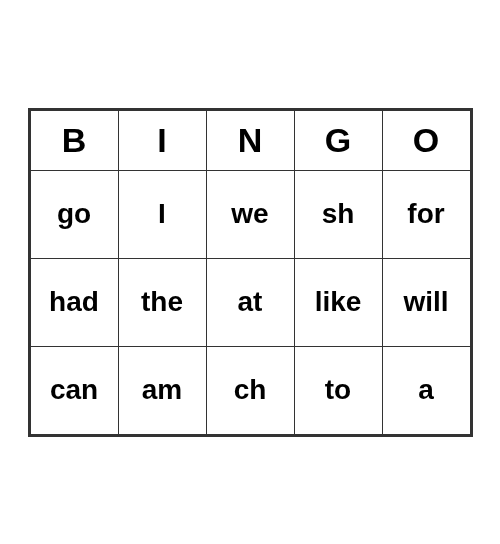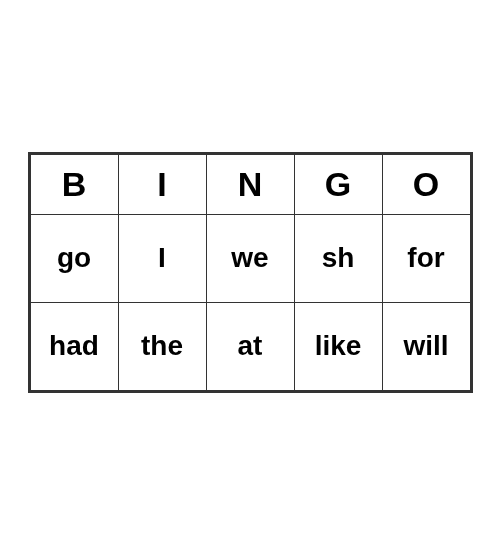--- a/index.html
+++ b/index.html
@@ -66,15 +66,22 @@
           <td>sh</td>
           <td>for</td>
         </tr>
         <tr>
           <td>had</td>
           <td>the</td>
           <td>at</td>
           <td>like</td>
           <td>will</td>
         </tr>
+        <tr>
+          <td>can</td>
+          <td>am</td>
+          <td>ch</td>
+          <td>to</td>
+          <td>a</td>
+        </tr>
       </tbody>
   </table>
 </div>
 
 </body></html>

